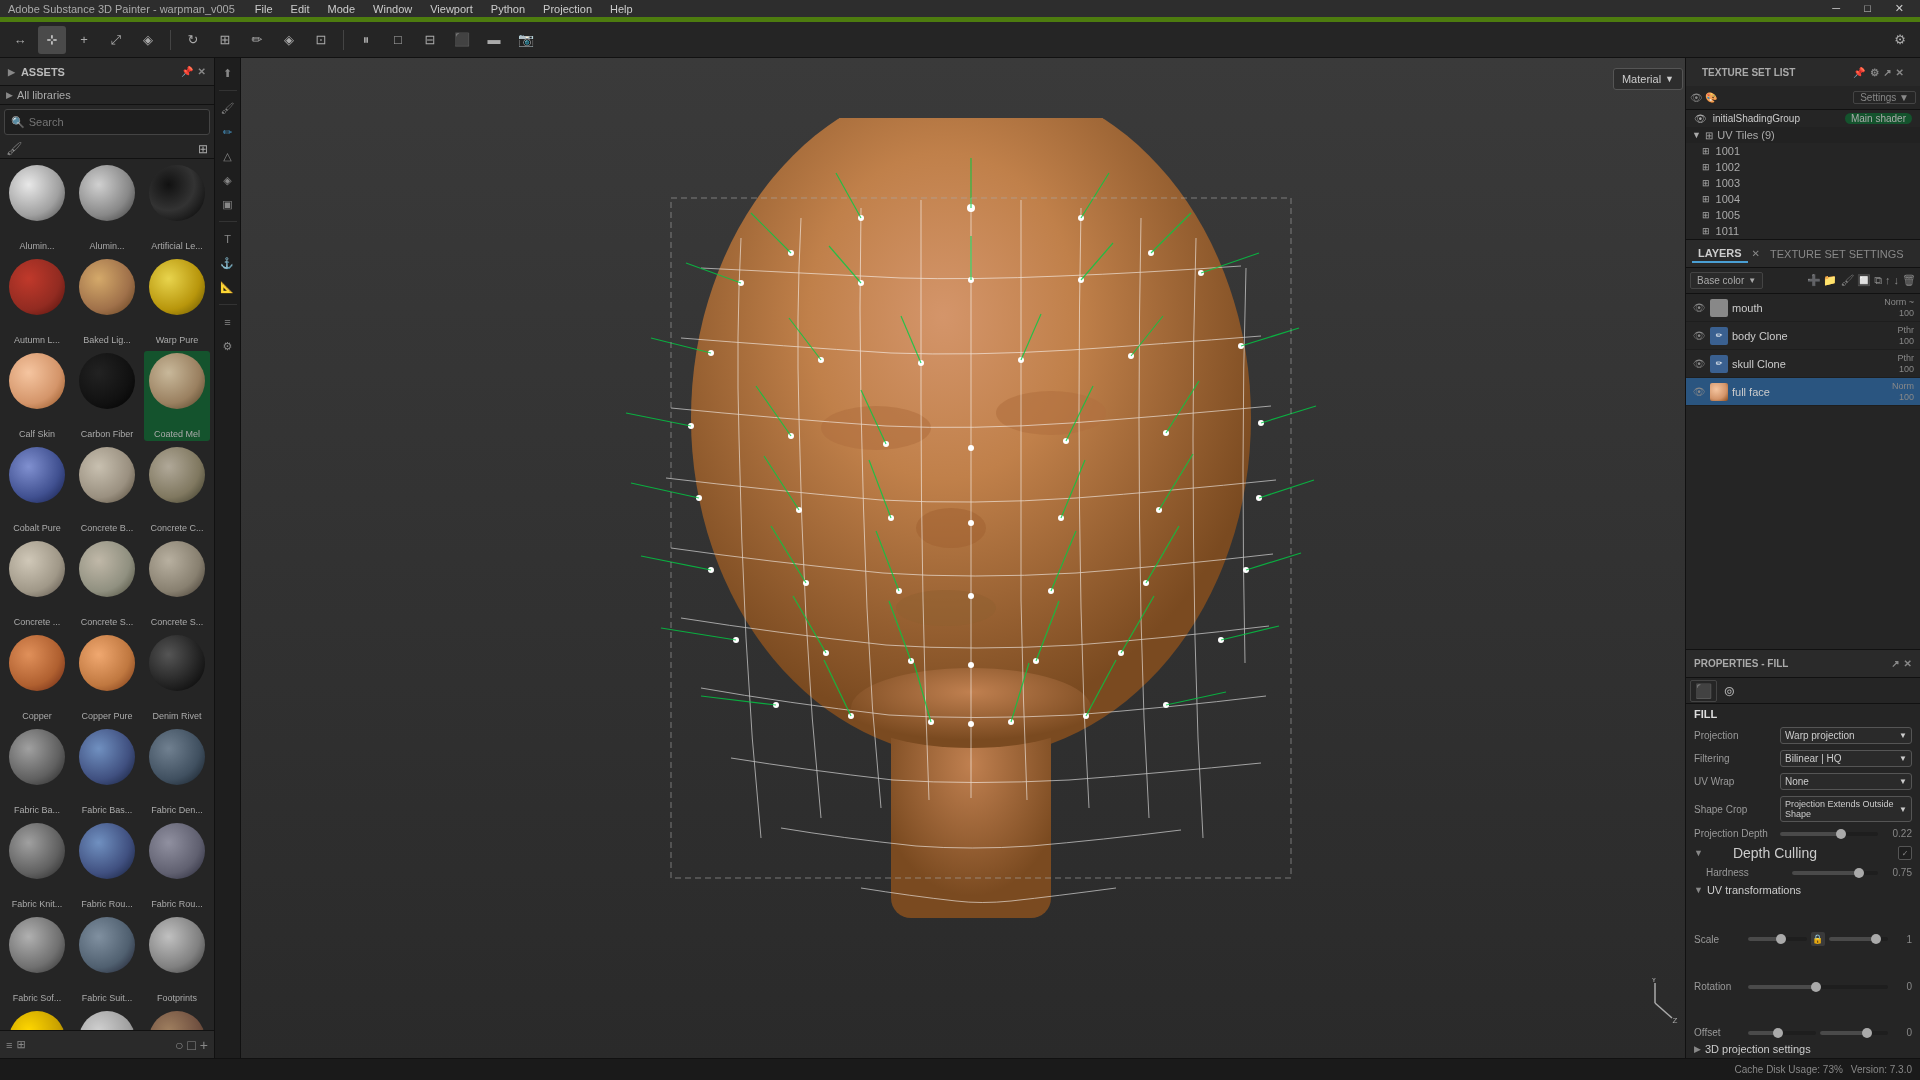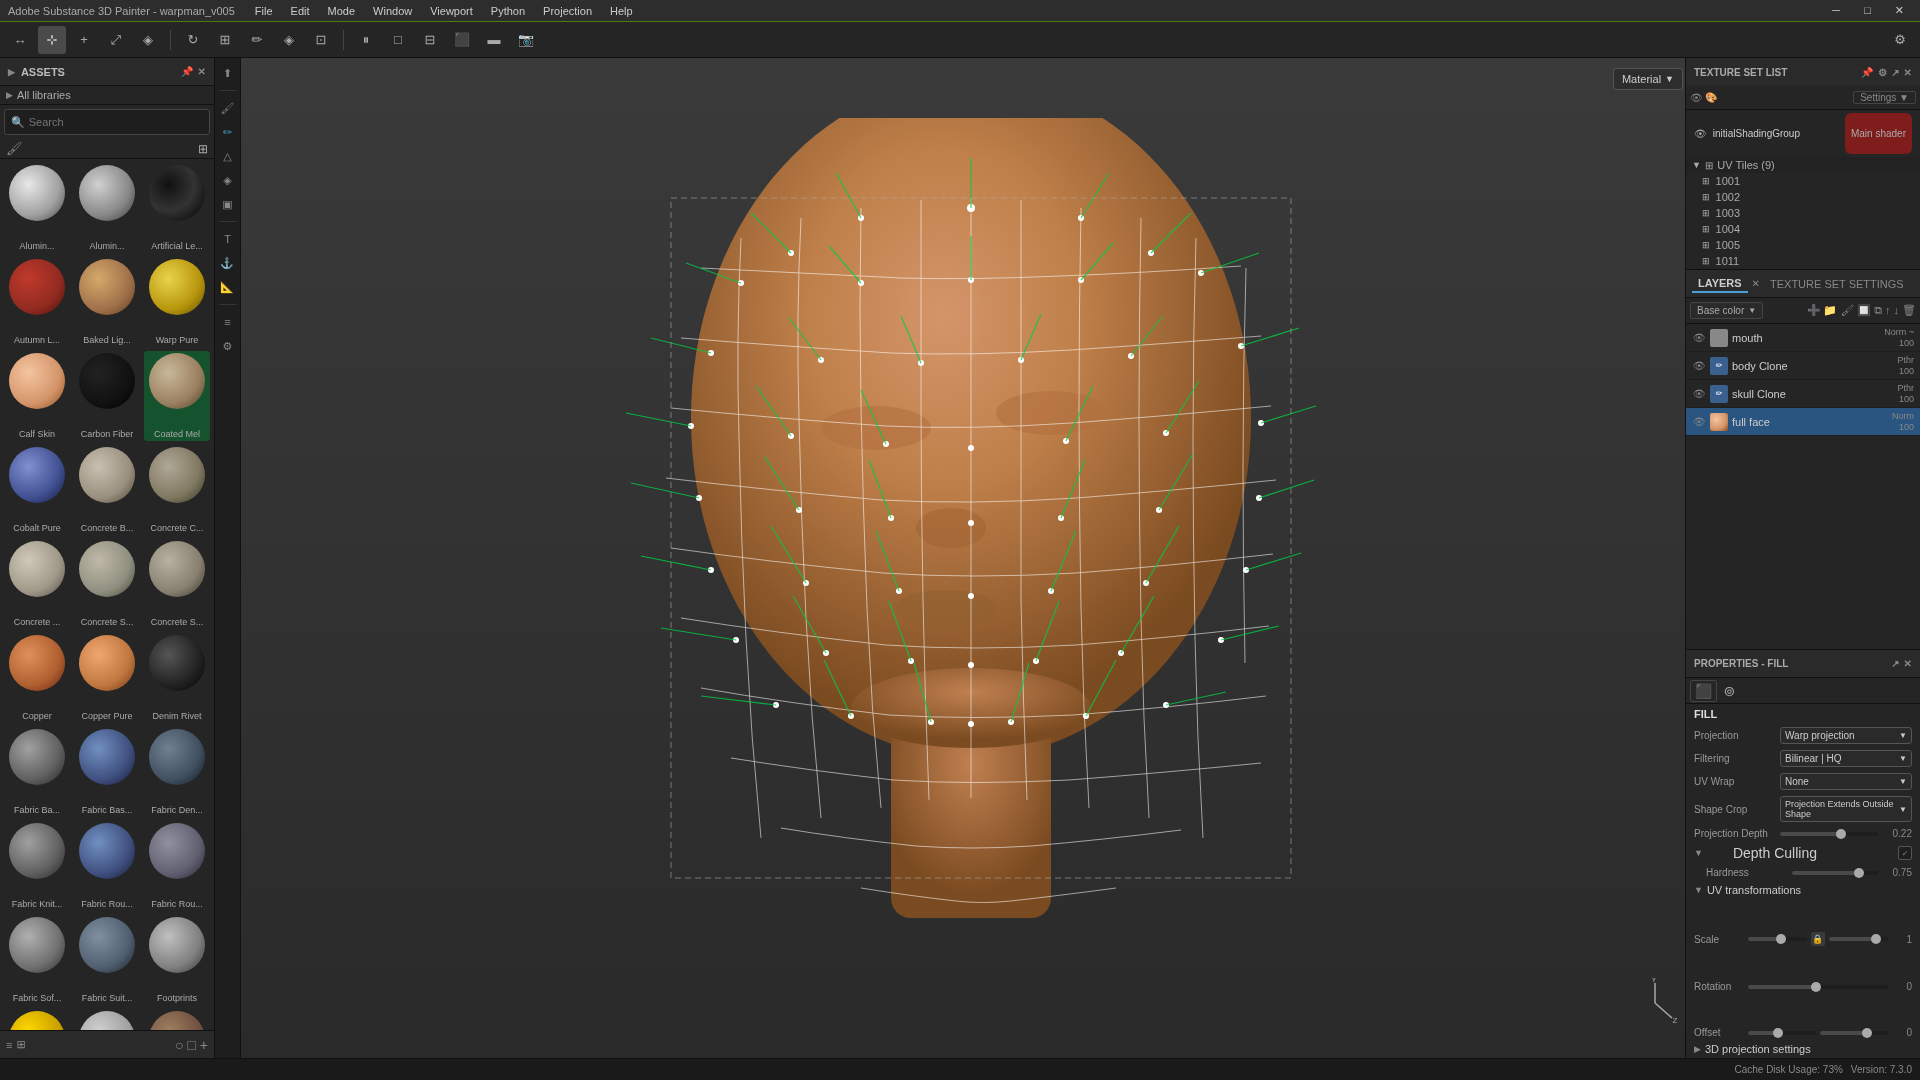--- a/index.html
+++ b/index.html
@@ -1,19 +1,19 @@
 <!DOCTYPE html>
 <html><head>
   <meta charset="utf-8">
   <style>
     * { margin: 0; padding: 0; box-sizing: border-box; }
     body { width: 1920px; height: 1080px; background: #1a1a1a; font-family: 'Segoe UI', Arial, sans-serif; font-size: 11px; color: #ccc; overflow: hidden; }
 
     
-    #menubar { height: 22px; background: #2d2d2d; display: flex; align-items: center; padding: 0 8px; gap: 2px; border-bottom: 1px solid #4d7c0f; }
+    #menubar { height: 22px; background: #2d2d2d; display: flex; align-items: center; padding: 0 8px; gap: 2px; border-bottom: 5px solid #4d7c0f; }
     #menubar .menu-item { padding: 2px 8px; color: #ccc; font-size: 11px; cursor: pointer; border-radius: 2px; }
 
     
     #toolbar { height: 36px; background: #252525; display: flex; align-items: center; padding: 0 6px; gap: 4px; border-bottom: 1px solid #111; }
     .tool-btn { width: 28px; height: 28px; display: flex; align-items: center; justify-content: center; border-radius: 3px; cursor: pointer; color: #aaa; font-size: 13px; border: none; background: transparent; }
     .tool-btn.active { background: #4a4a4a; color: #fff; }
     .tool-separator { width: 1px; height: 20px; background: #444; margin: 0 4px; }
 
     
     #main { display: flex; height: calc(1080px - 22px - 36px - 22px); }
@@ -87,25 +87,25 @@
     #head-canvas { position: absolute; inset: 0; display: flex; align-items: center; justify-content: center; }
 
     
     #material-dropdown { position: absolute; top: 10px; right: 2px; background: #2d2d2d; border: 1px solid #555; border-radius: 3px; padding: 4px 8px; font-size: 11px; color: #ccc; display: flex; align-items: center; gap: 4px; cursor: pointer; }
 
     
     #right-panel { width: 235px; background: #252525; border-left: 1px solid #111; display: flex; flex-direction: column; }
 
     
     #texture-set-list { border-bottom: 1px solid #111; }
-    #tsl-header { height: 28px; background: #2a2a2a; display: flex; align-items: center; padding: 0 8px; gap: 6px; font-size: 11px; font-weight: bold; color: #bbb; }
+    #tsl-header { height: 28px; background: #2a2a2a; display: flex; align-items: center; padding: 0 16px; gap: 6px; font-size: 11px; font-weight: bold; color: #bbb; }
     #tsl-header .header-controls { margin-left: auto; display: flex; gap: 4px; }
 
     .tsl-shader-row { display: flex; align-items: center; padding: 3px 8px; gap: 6px; font-size: 11px; }
-    .tsl-shader-badge { background: #7f1d1d; border-radius: 6px; padding: 15px 6px; font-size: 10px; color: #aaa; }
+    .tsl-shader-badge { background: #14532d; border-radius: 6px; padding: 0 6px; font-size: 10px; color: #aaa; }
 
     .tsl-section-header { display: flex; align-items: center; padding: 2px 6px; gap: 4px; font-size: 11px; color: #aaa; background: #222; }
     .tsl-tile-row { display: flex; align-items: center; padding: 2px 16px; gap: 6px; font-size: 11px; color: #aaa; cursor: pointer; }
 
     
     #layers-section { flex: 1; display: flex; flex-direction: column; overflow: hidden; }
     #layers-header { height: 28px; background: #2a2a2a; display: flex; align-items: center; padding: 0 6px; gap: 4px; border-bottom: 1px solid #111; }
     #layers-header .tab-active { color: #ccc; font-size: 11px; font-weight: bold; padding: 2px 6px; border-bottom: 2px solid #4a9fd4; }
     #layers-header .tab-inactive { color: #888; font-size: 11px; padding: 2px 6px; cursor: pointer; }
 

